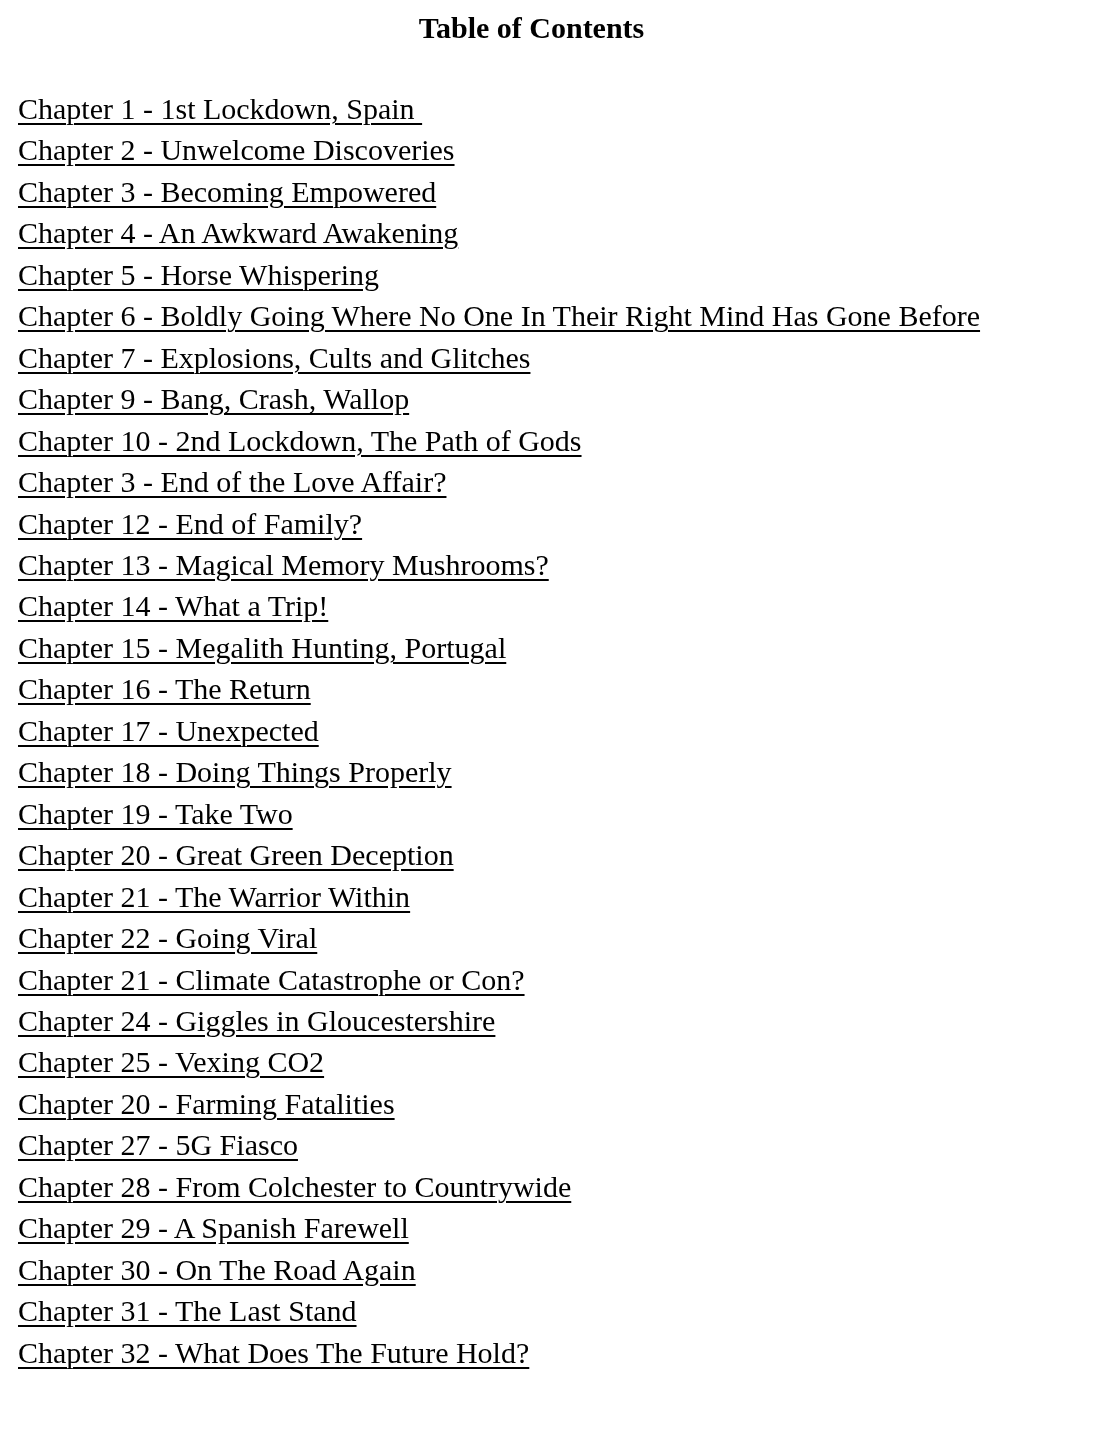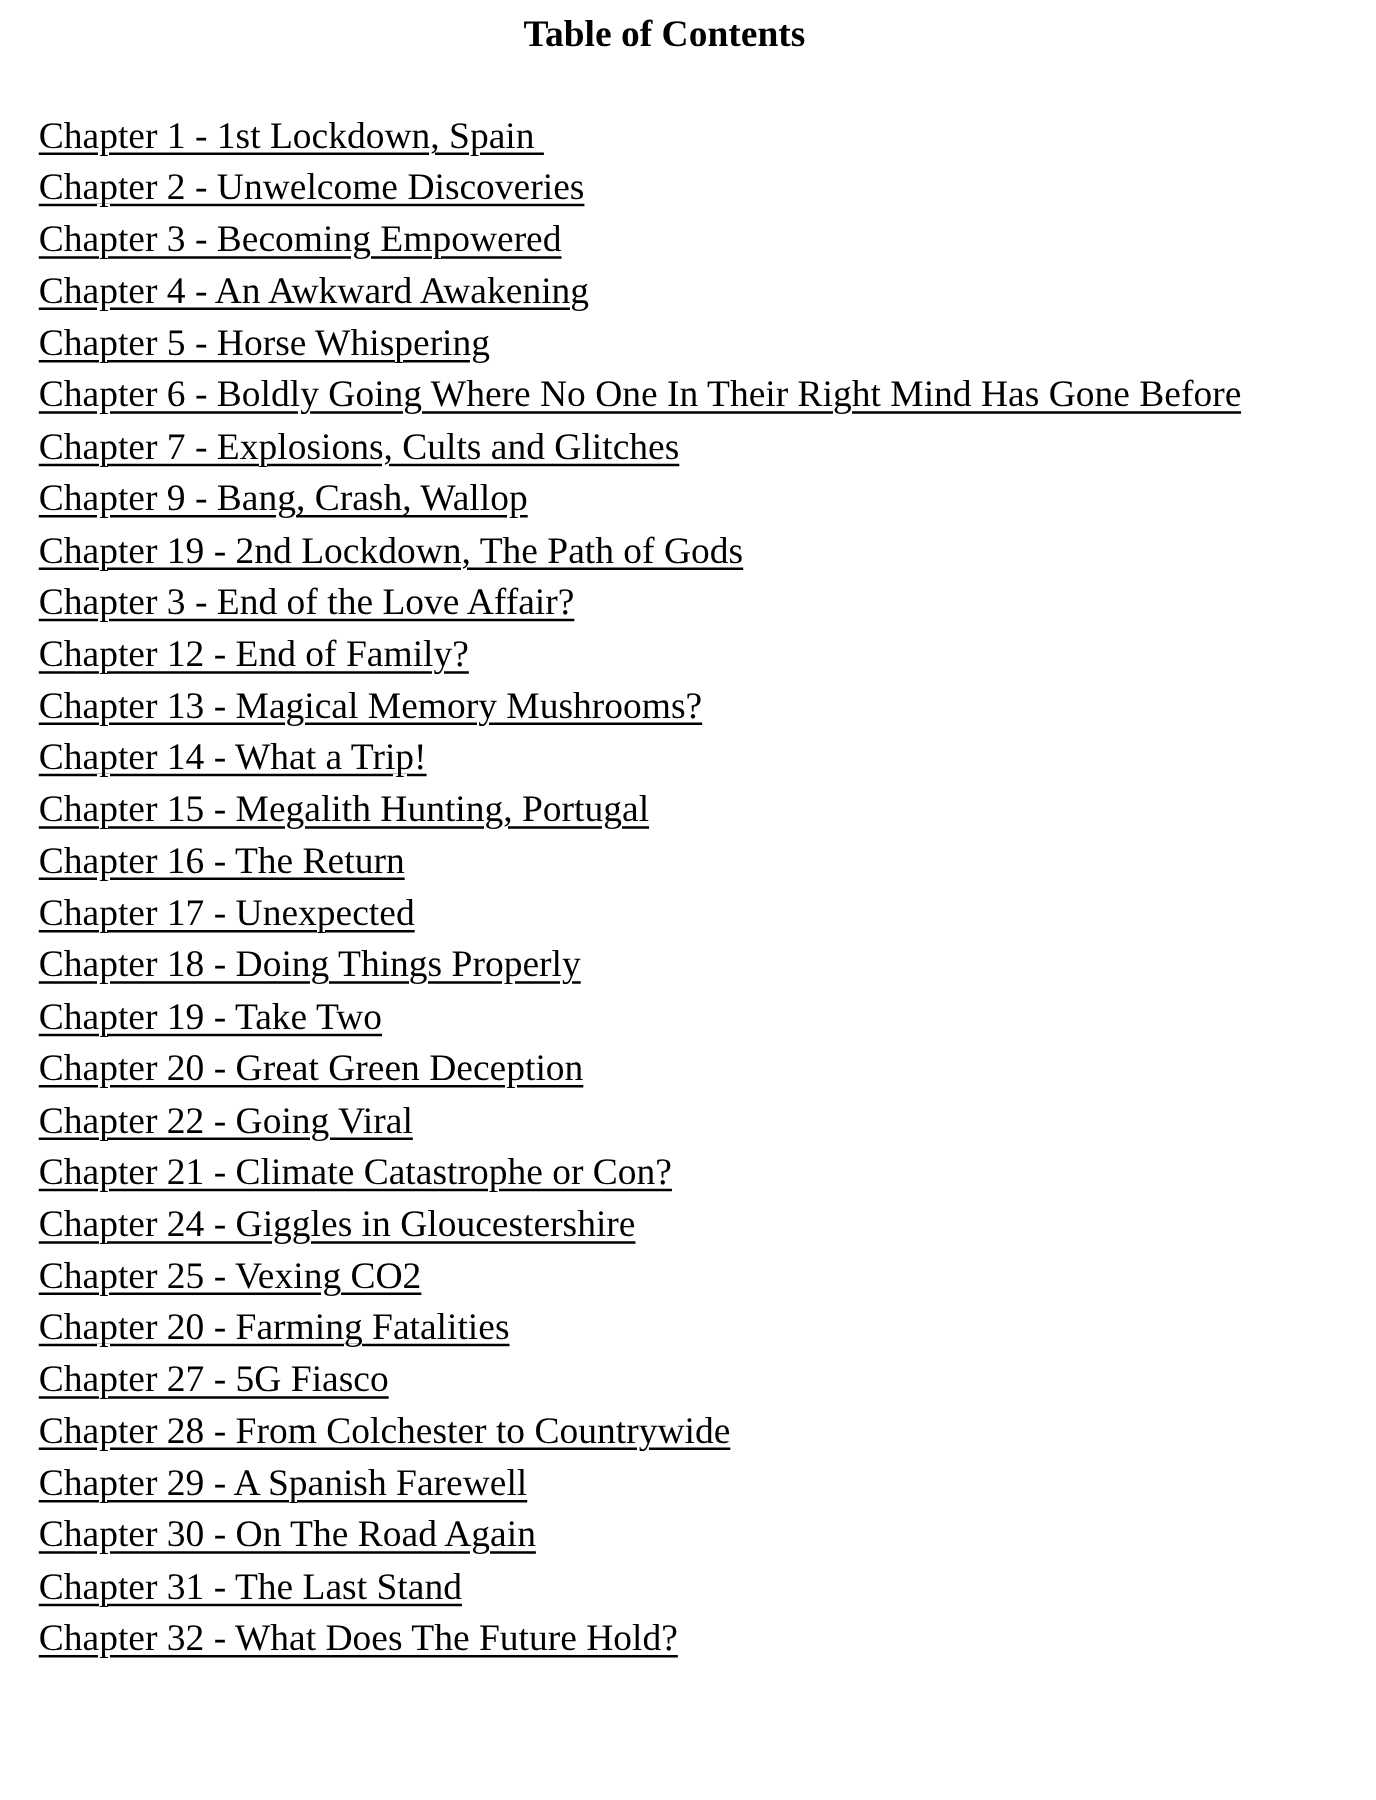--- a/index.html
+++ b/index.html
@@ -22,21 +22,21 @@
     font-size: 30px;
     line-height: 36px;
     font-weight: bold;
     text-align: center;
     position: relative;
     left: 35px;
     white-space: pre;
   }
   .toc {
     margin-top: 42px;
-    padding-left: 31px;
+    padding-left: 18px;
     padding-right: 10px;
   }
   .toc-link {
     display: block;
     font-size: 30px;
     line-height: 41.45px;
     color: #000000;
     text-decoration: underline;
     text-decoration-thickness: 2px;
     text-underline-offset: 4px;
@@ -51,31 +51,32 @@
   <h1 class="page-title">Table of Contents</h1>
   <nav class="toc">
     <a class="toc-link">Chapter 1 - 1st Lockdown, Spain&nbsp;</a>
     <a class="toc-link">Chapter 2 - Unwelcome Discoveries</a>
     <a class="toc-link">Chapter 3 - Becoming Empowered</a>
     <a class="toc-link">Chapter 4 - An Awkward Awakening</a>
     <a class="toc-link">Chapter 5 - Horse Whispering</a>
     <a class="toc-link">Chapter 6 - Boldly Going Where No One In Their Right Mind Has Gone Before</a>
     <a class="toc-link">Chapter 7 - Explosions, Cults and Glitches</a>
     <a class="toc-link">Chapter 9 - Bang, Crash, Wallop</a>
-    <a class="toc-link">Chapter 19 - 2nd Lockdown, The Path of Gods</a>
+    <a class="toc-link">Chapter 10 - 2nd Lockdown, The Path of Gods</a>
     <a class="toc-link">Chapter 3 - End of the Love Affair?</a>
     <a class="toc-link">Chapter 12 - End of Family?</a>
     <a class="toc-link">Chapter 13 - Magical Memory Mushrooms?</a>
     <a class="toc-link">Chapter 14 - What a Trip!</a>
     <a class="toc-link">Chapter 15 - Megalith Hunting, Portugal</a>
     <a class="toc-link">Chapter 16 - The Return</a>
     <a class="toc-link">Chapter 17 - Unexpected</a>
     <a class="toc-link">Chapter 18 - Doing Things Properly</a>
     <a class="toc-link">Chapter 19 - Take Two</a>
     <a class="toc-link">Chapter 20 - Great Green Deception</a>
+    <a class="toc-link">Chapter 21 - The Warrior Within</a>
     <a class="toc-link">Chapter 22 - Going Viral</a>
     <a class="toc-link">Chapter 21 - Climate Catastrophe or Con?</a>
     <a class="toc-link">Chapter 24 - Giggles in Gloucestershire</a>
     <a class="toc-link">Chapter 25 - Vexing CO2</a>
     <a class="toc-link">Chapter 20 - Farming Fatalities</a>
     <a class="toc-link">Chapter 27 - 5G Fiasco</a>
     <a class="toc-link">Chapter 28 - From Colchester to Countrywide</a>
     <a class="toc-link">Chapter 29 - A Spanish Farewell</a>
     <a class="toc-link">Chapter 30 - On The Road Again</a>
     <a class="toc-link">Chapter 31 - The Last Stand</a>

